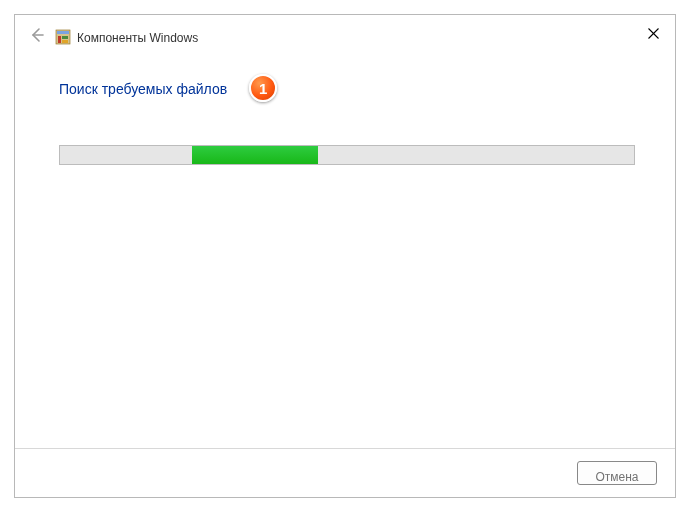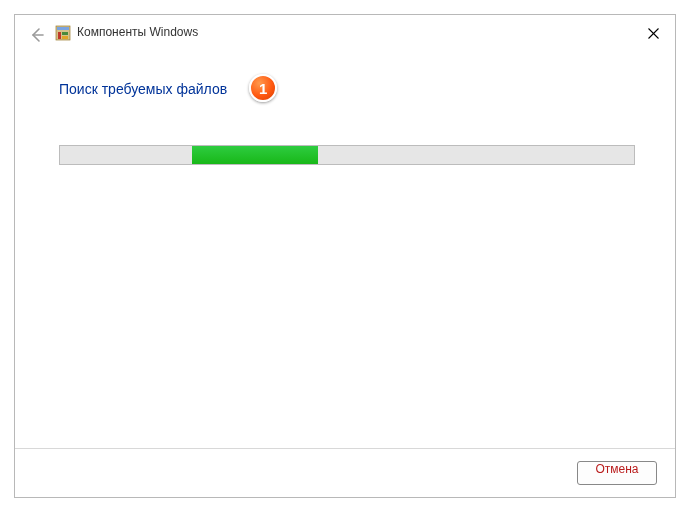--- a/index.html
+++ b/index.html
@@ -21,21 +21,21 @@
       top: 14px;
       right: 14px;
       bottom: 14px;
       border: 1px solid #b8b8b8;
       background: #fff;
       display: flex;
       flex-direction: column;
     }
     .titlebar {
       display: flex;
-      align-items: flex-start;
+      align-items: flex-end;
       padding: 10px 12px 6px 12px;
       position: relative;
     }
     .back-arrow {
       width: 20px;
       height: 20px;
       display: flex;
       align-items: center;
       justify-content: center;
       color: #8a8a8a;
@@ -123,25 +123,25 @@
       justify-content: flex-end;
       background: #fff;
     }
     .btn {
       min-width: 80px;
       height: 24px;
       border: 1px solid #888;
       border-radius: 3px;
       background: #fdfdfd;
       font-size: 12px;
-      color: #b91c1c;
+      color: #737373;
       padding: 0 14px;
       cursor: pointer;
       display: flex;
-      align-items: flex-start;
+      align-items: flex-end;
       justify-content: center;
     }
   </style>
 </head>
 <body>
 
 <div class="dialog">
 
   <div class="titlebar">
     <div class="back-arrow">

